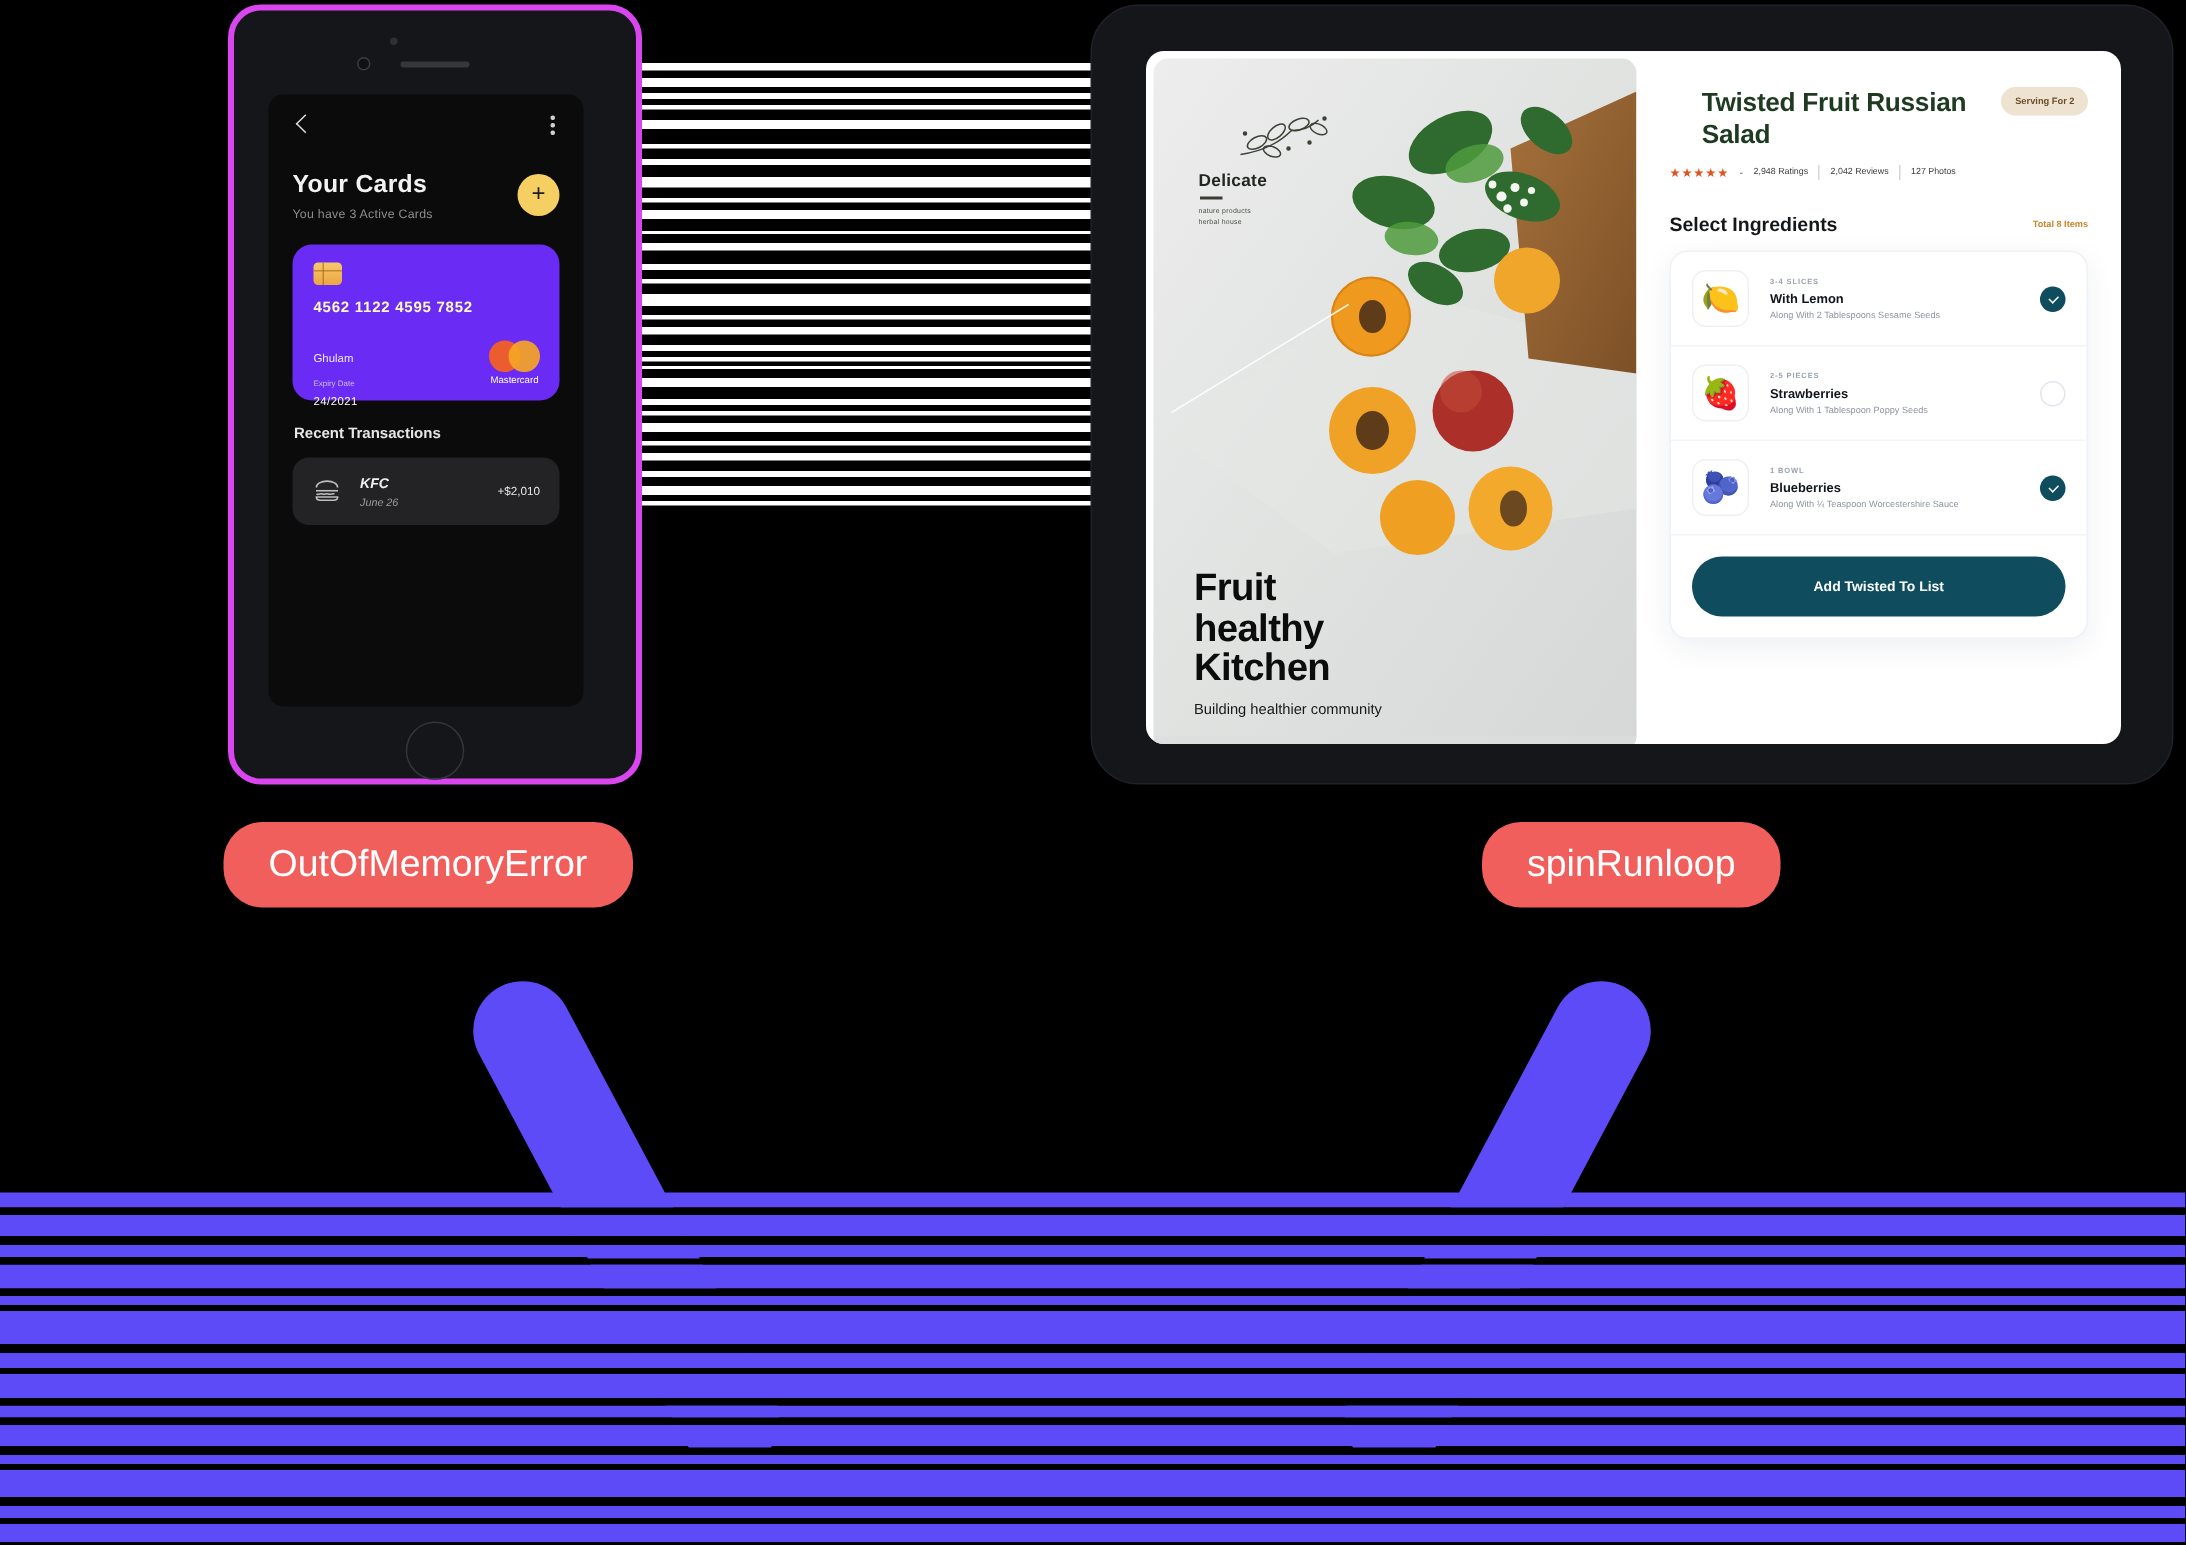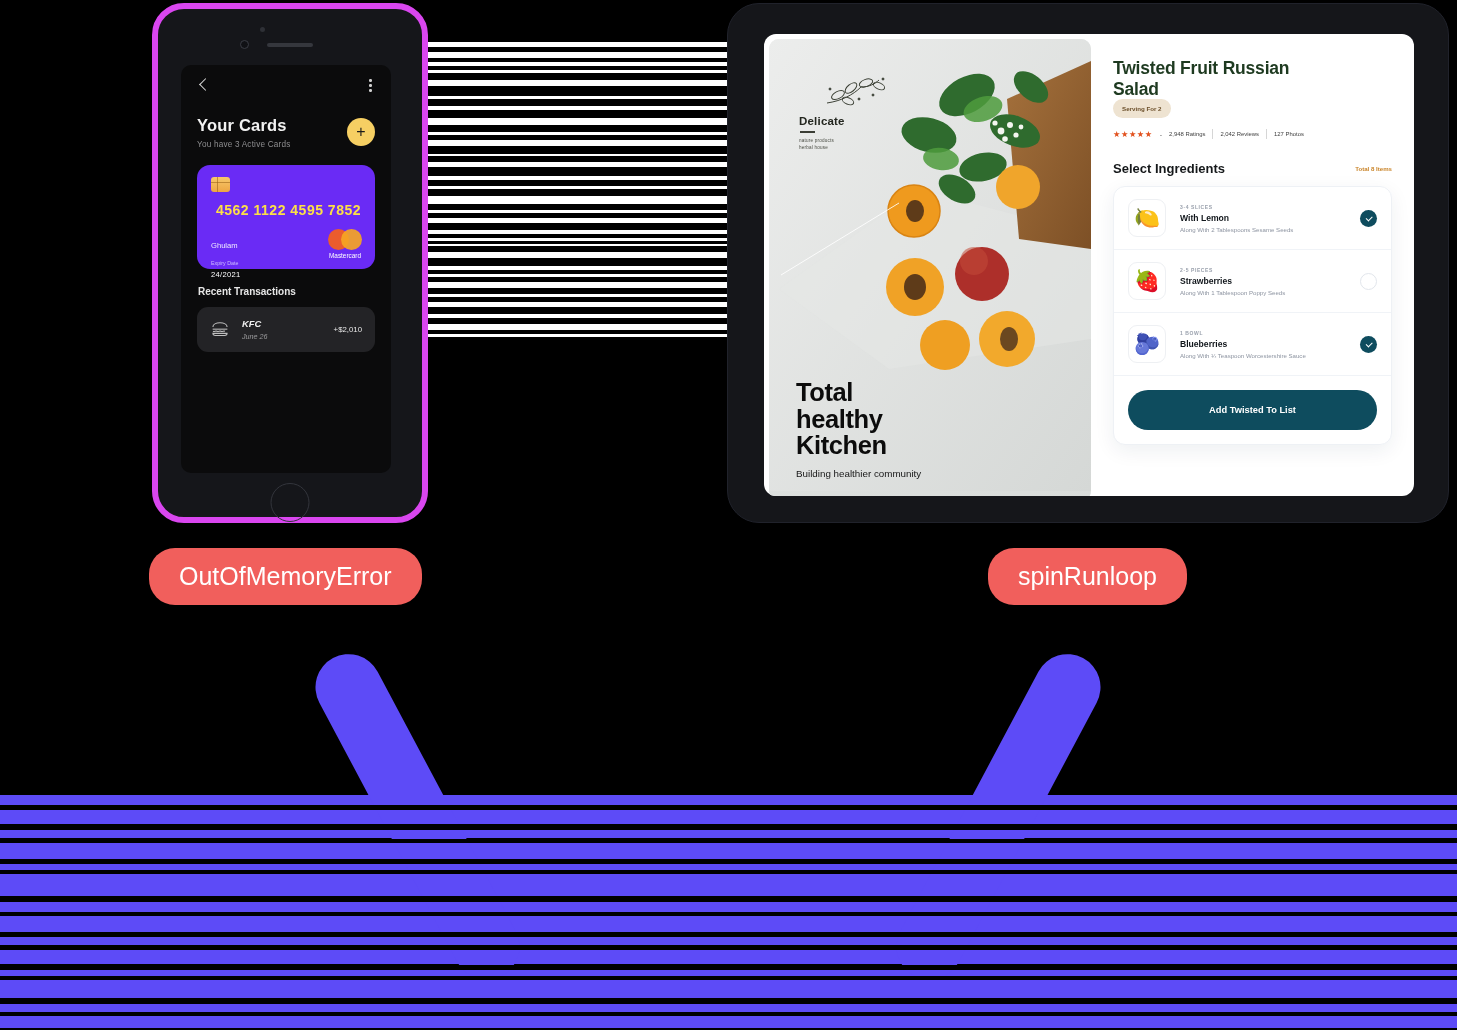--- a/index.html
+++ b/index.html
@@ -16,22 +16,22 @@
     position: absolute; left: 412px; top: 40px; width: 318px; height: 300px;
     overflow: hidden;
   }
   .mid-stripes i { position: absolute; left: 0; width: 100%; background: #ffffff; display:block; }
 
   
   .phone {
     position: absolute; left: 152px; top: 3px;
     width: 276px; height: 520px;
     background: #15161a;
-    border-radius: 32px;
-    border: 6px solid #d946ef;
+    border-radius: 22px;
+    border: 4px solid #d946ef;
   }
   .phone-speaker {
     position: absolute; left: 50%; top: 34px; transform: translateX(-50%);
     width: 46px; height: 4px; border-radius: 2px; background: #35373d;
   }
   .phone-cam {
     position: absolute; left: 82px; top: 31px;
     width: 9px; height: 9px; border-radius: 50%;
     background: #101115; border: 1px solid #3a3c44;
   }
@@ -78,21 +78,21 @@
   .cc-chip {
     width: 19px; height: 15px; border-radius: 3px;
     background: linear-gradient(180deg,#f7c86b 0%, #eda643 100%);
     position: relative; overflow:hidden;
   }
   .cc-chip::before, .cc-chip::after {
     content:""; position:absolute; background: rgba(150,95,20,.55);
   }
   .cc-chip::before { left:0; top:5px; width:100%; height:1px; }
   .cc-chip::after { left:6px; top:0; width:1px; height:100%; }
-  .cc-num { color:#fde047; font-size: 14px; font-weight: 600; letter-spacing: .5px; margin-top: 10px; text-align: right; }
+  .cc-num { color:#fef9c3; font-size: 10px; font-weight: 600; letter-spacing: .5px; margin-top: 10px; }
   .cc-name { color:#efeaff; font-size: 7.6px; margin-top: 23px; }
   .cc-exp-lbl { color:#cdbcff; font-size: 5.3px; margin-top: 10px; }
   .cc-exp { color:#fff; font-size: 7.6px; margin-top: 4px; letter-spacing:.3px; }
   .cc-brand { position:absolute; right: 13px; bottom: 10px; text-align:center; }
   .mc { position: relative; width: 34px; height: 21px; margin: 0 auto 2px auto; }
   .mc i { position:absolute; top:0; width:21px; height:21px; border-radius:50%; display:block; }
   .mc .l { left:0; background:#eb5c2e; }
   .mc .r { right:0; background:#f5a524; mix-blend-mode: normal; opacity:.92; }
   .cc-brand span { color:#fff; font-size:6.4px; display:block; }
 
@@ -131,21 +131,21 @@
   .hero-rule { width: 15px; height: 1.6px; background:#3a3d34; margin: 4px 0 4px 1px; }
   .hero-tag { font-size: 4.6px; color:#4b4e45; line-height: 1.55; letter-spacing:.2px; }
 
   .hero-photo { position:absolute; inset: 0; }
   .hero-copy { position:absolute; left: 27px; bottom: 22px; }
   .hero-h1 { font-size: 25.5px; line-height: 1.04; font-weight: 700; color:#0c0c0c; letter-spacing:-.4px; }
   .hero-p { font-size: 9.8px; color:#171717; margin-top: 9px; }
 
   
   .panel { flex:1; padding: 24px 22px 0 22px; position:relative; }
-  .p-head { display:flex; justify-content:center; align-items:flex-start;flex-direction:column; }
+  .p-head { display:flex; justify-content:flex-end; align-items:flex-start; }
   .p-title { font-size: 17.5px; font-weight: 700; color:#1e3a20; line-height:1.18; max-width: 200px; letter-spacing:-.2px; }
   .serving {
     background:#eee3d1; color:#6b4f2a; font-size: 6.2px; font-weight:700;
     border-radius: 10px; padding: 6px 9px; white-space:nowrap; cursor:pointer;
   }
   .p-meta { display:flex; align-items:center; gap:7px; margin-top: 11px; }
   .stars { color:#e2521f; font-size: 8.2px; letter-spacing: .6px; }
   .p-meta .dash { color:#555; font-size:7px; }
   .p-meta .m { color:#3e3e3e; font-size: 5.9px; }
   .p-meta .sep { width:1px; height:10px; background:#d6d6d6; display:block; }
@@ -360,21 +360,21 @@
             <circle cx="38" cy="22" r="1" fill="#3d4237"></circle>
               <circle cx="62" cy="2" r="1" fill="#3d4237"></circle>
           </svg>
           <div class="hero-brand">Delicate</div>
           <div class="hero-rule"></div>
           <div class="hero-tag">nature products</div>
           <div class="hero-tag">herbal house</div>
         </div>
 
         <div class="hero-copy">
-          <div class="hero-h1">Total</div>
+          <div class="hero-h1">Fruit</div>
           <div class="hero-h1">healthy</div>
           <div class="hero-h1">Kitchen</div>
           <div class="hero-p">Building healthier community</div>
         </div>
       </div>
 
       <div class="panel">
         <div class="p-head">
           <div class="p-title">Twisted Fruit Russian Salad</div>
           <div class="serving">Serving For 2</div>

